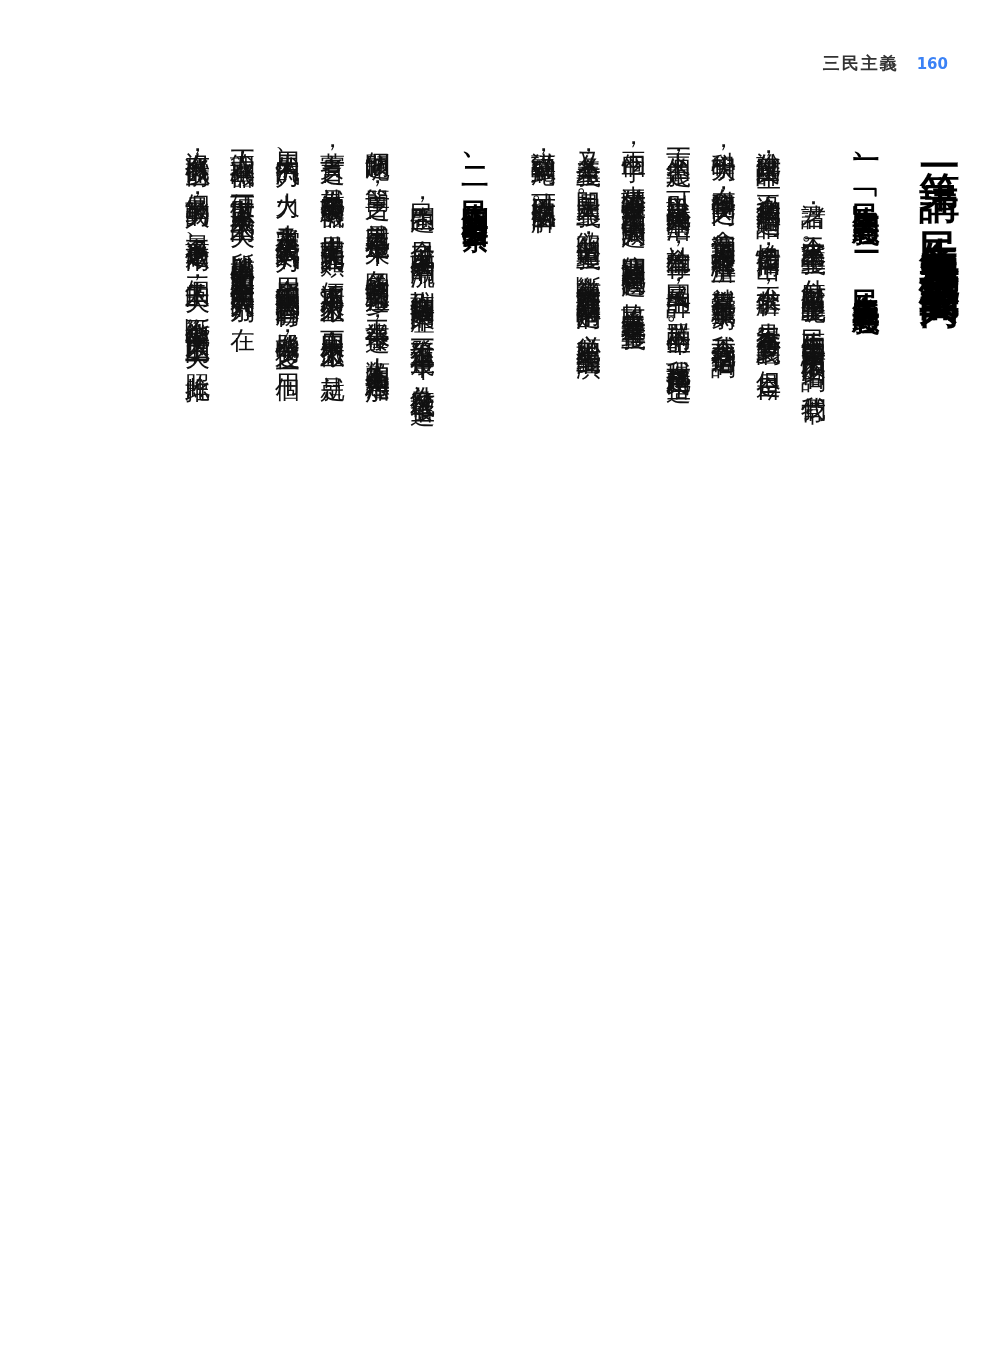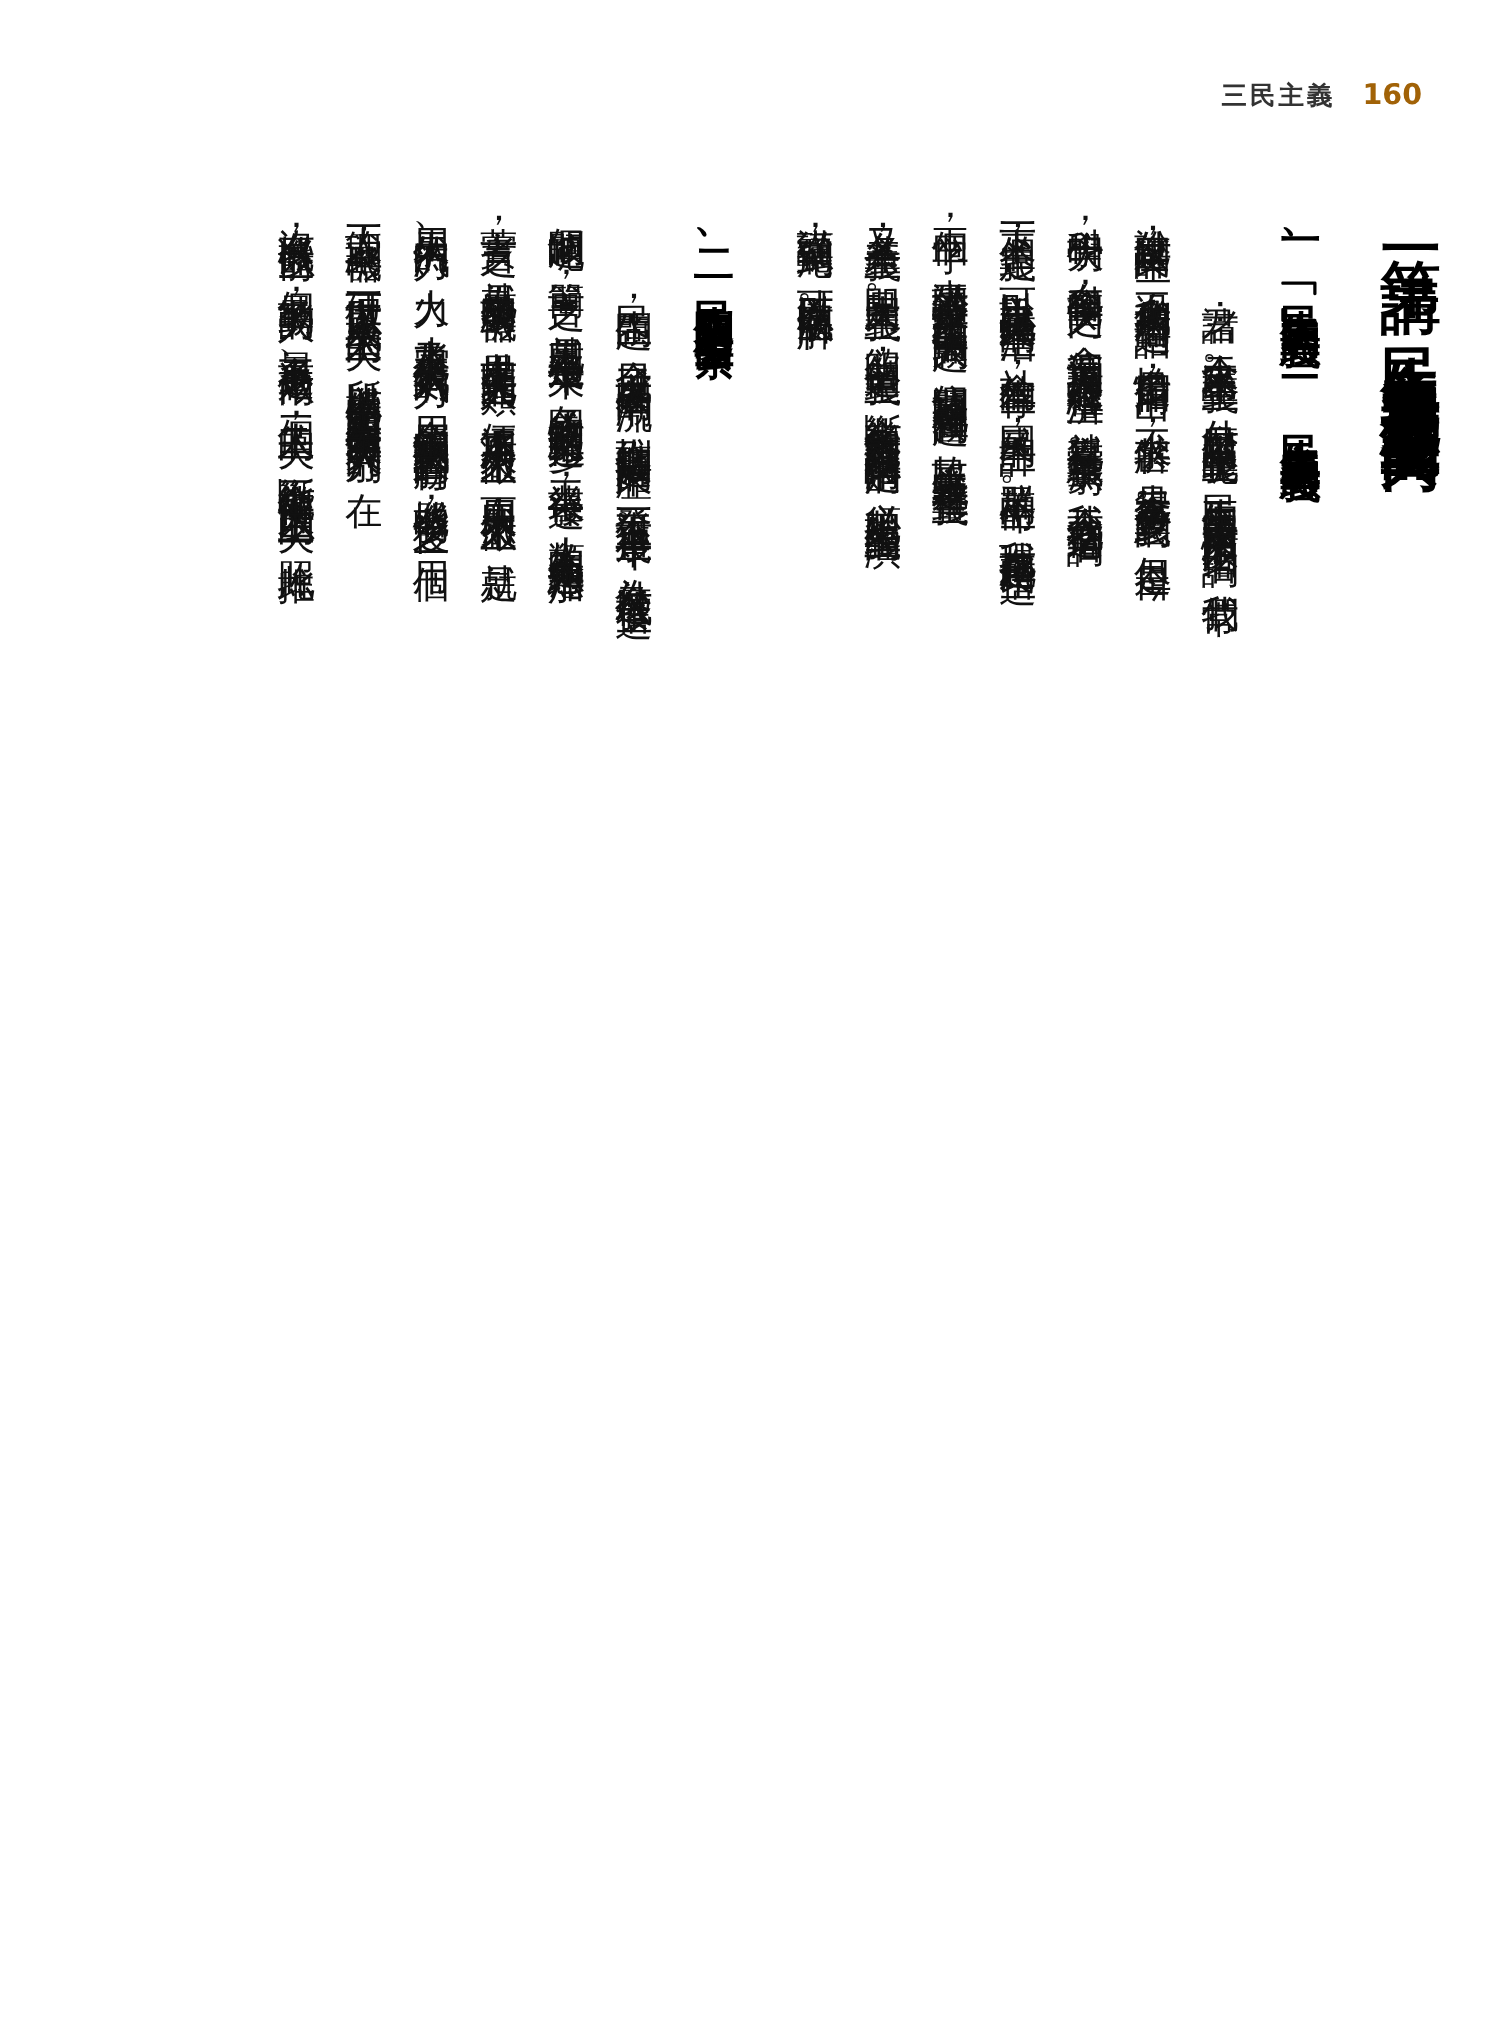--- a/index.html
+++ b/index.html
@@ -29,24 +29,24 @@
     color: #2b2b2b;
   }
   .rh-title {
     font-size: 17px;
     letter-spacing: 2px;
     font-family: "DejaVu Sans", "Liberation Sans", sans-serif;
     font-weight: 600;
     color: #333;
   }
   .rh-page {
-    font-size: 19px;
+    font-size: 15px;
     font-weight: 700;
     font-family: "DejaVu Sans", "Liberation Sans", sans-serif;
-    color: #a16207;
+    color: #3b82f6;
   }
 
   
   .text-block {
     position: absolute;
     top: 132px;
     right: 36px;
     left: 36px;
     bottom: 40px;
     display: flex;

